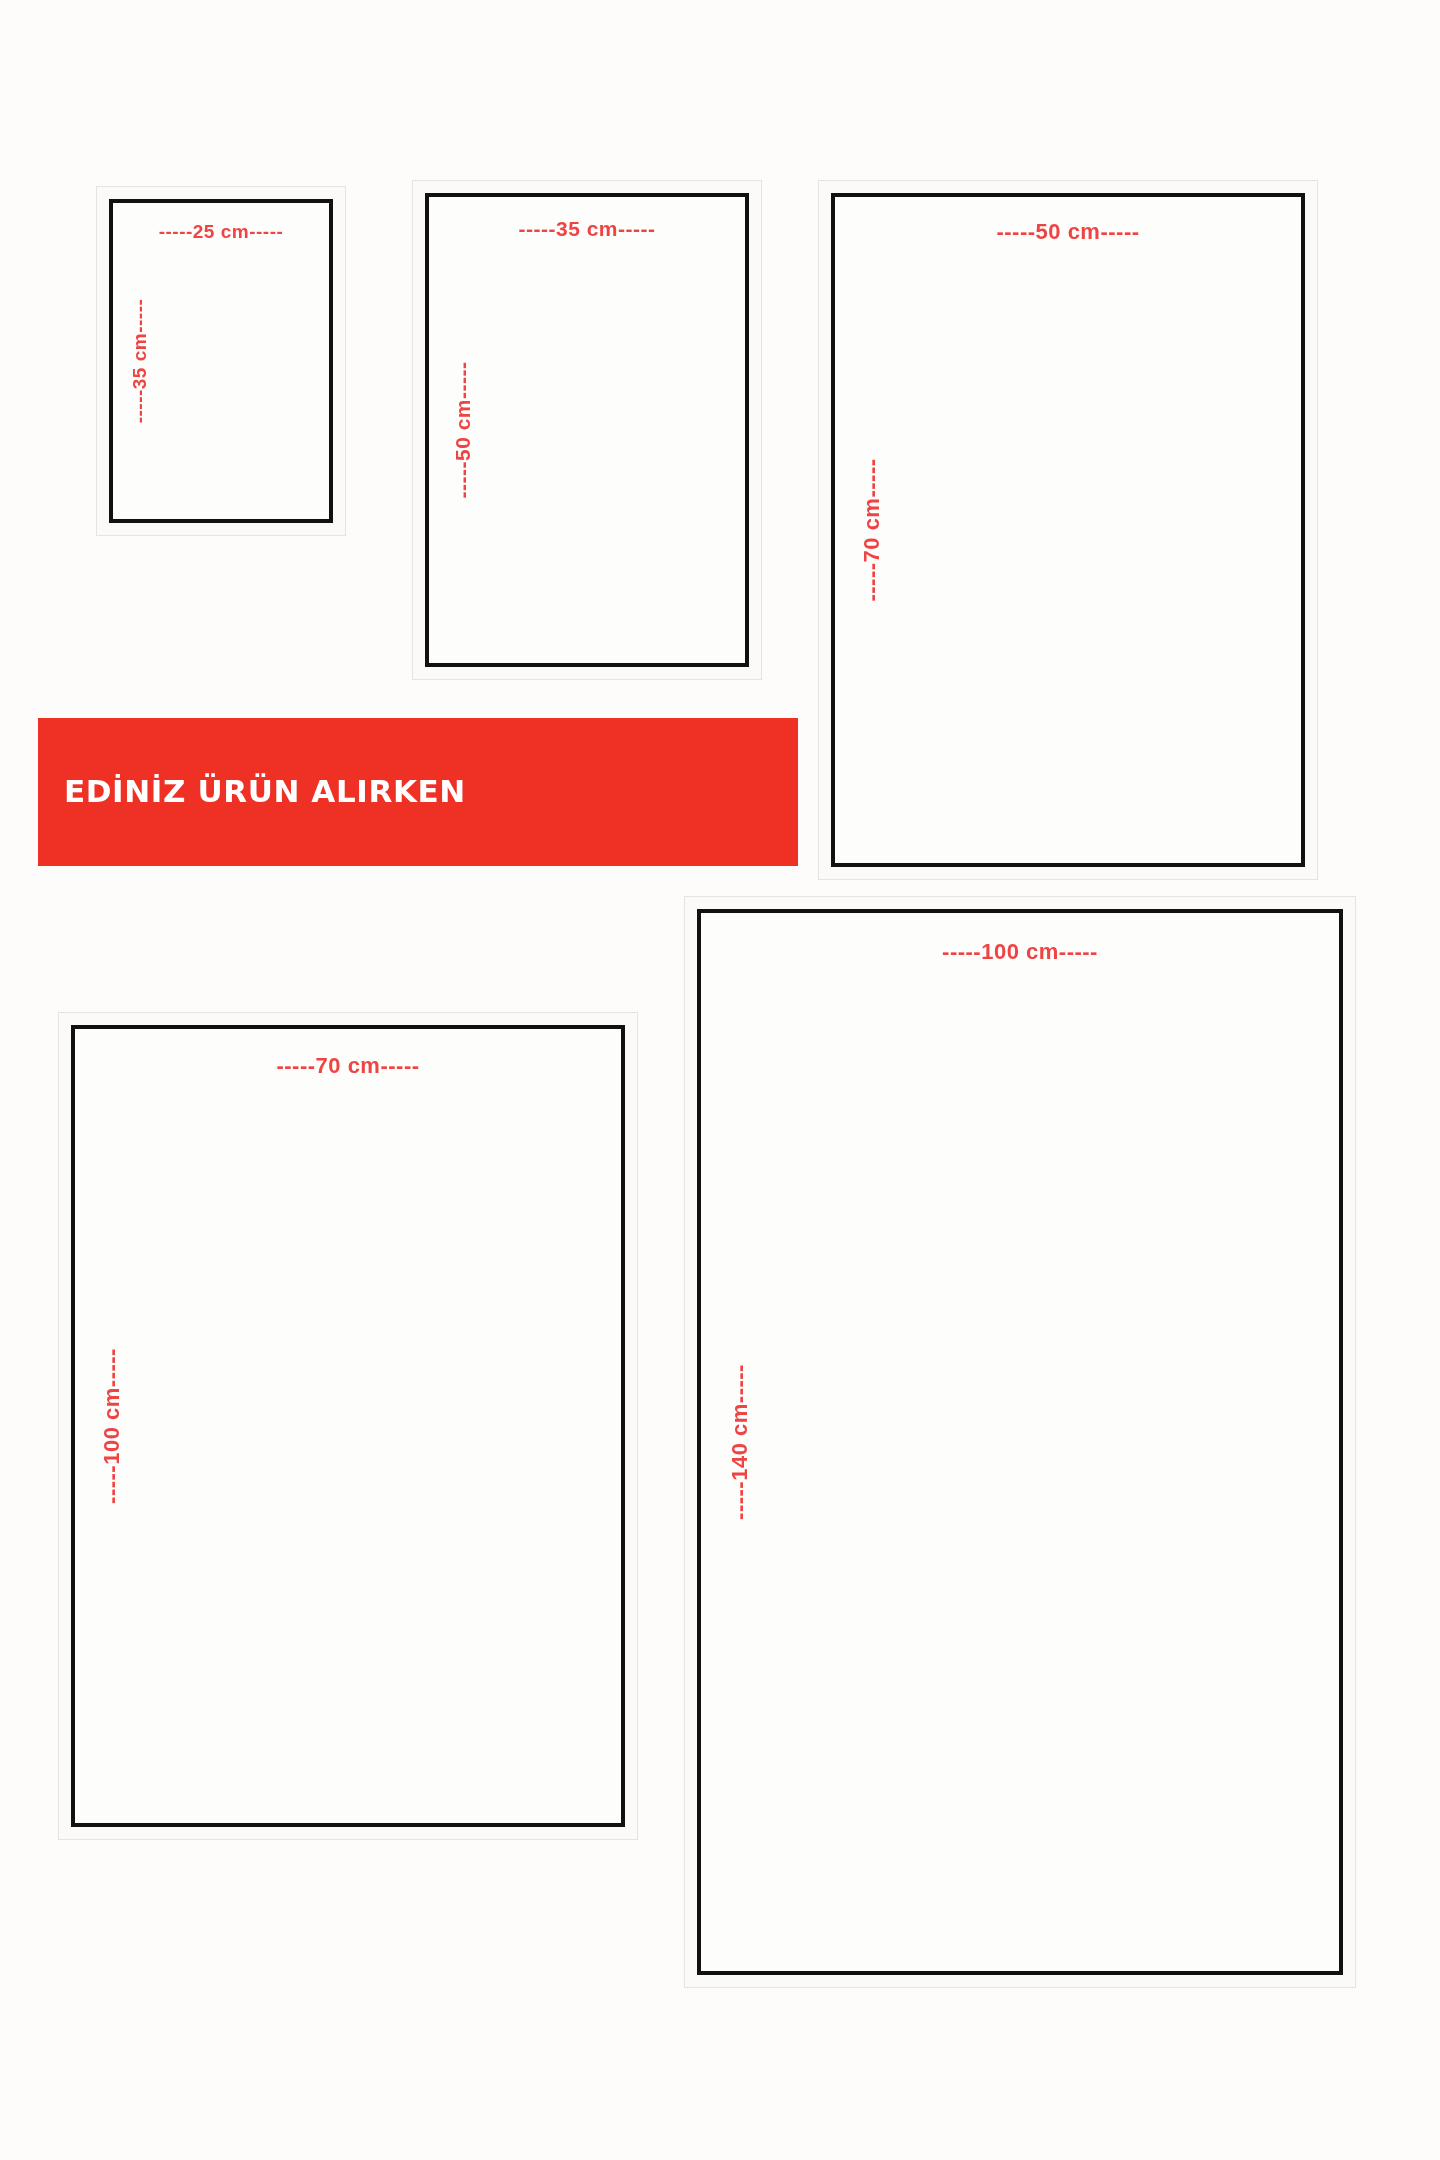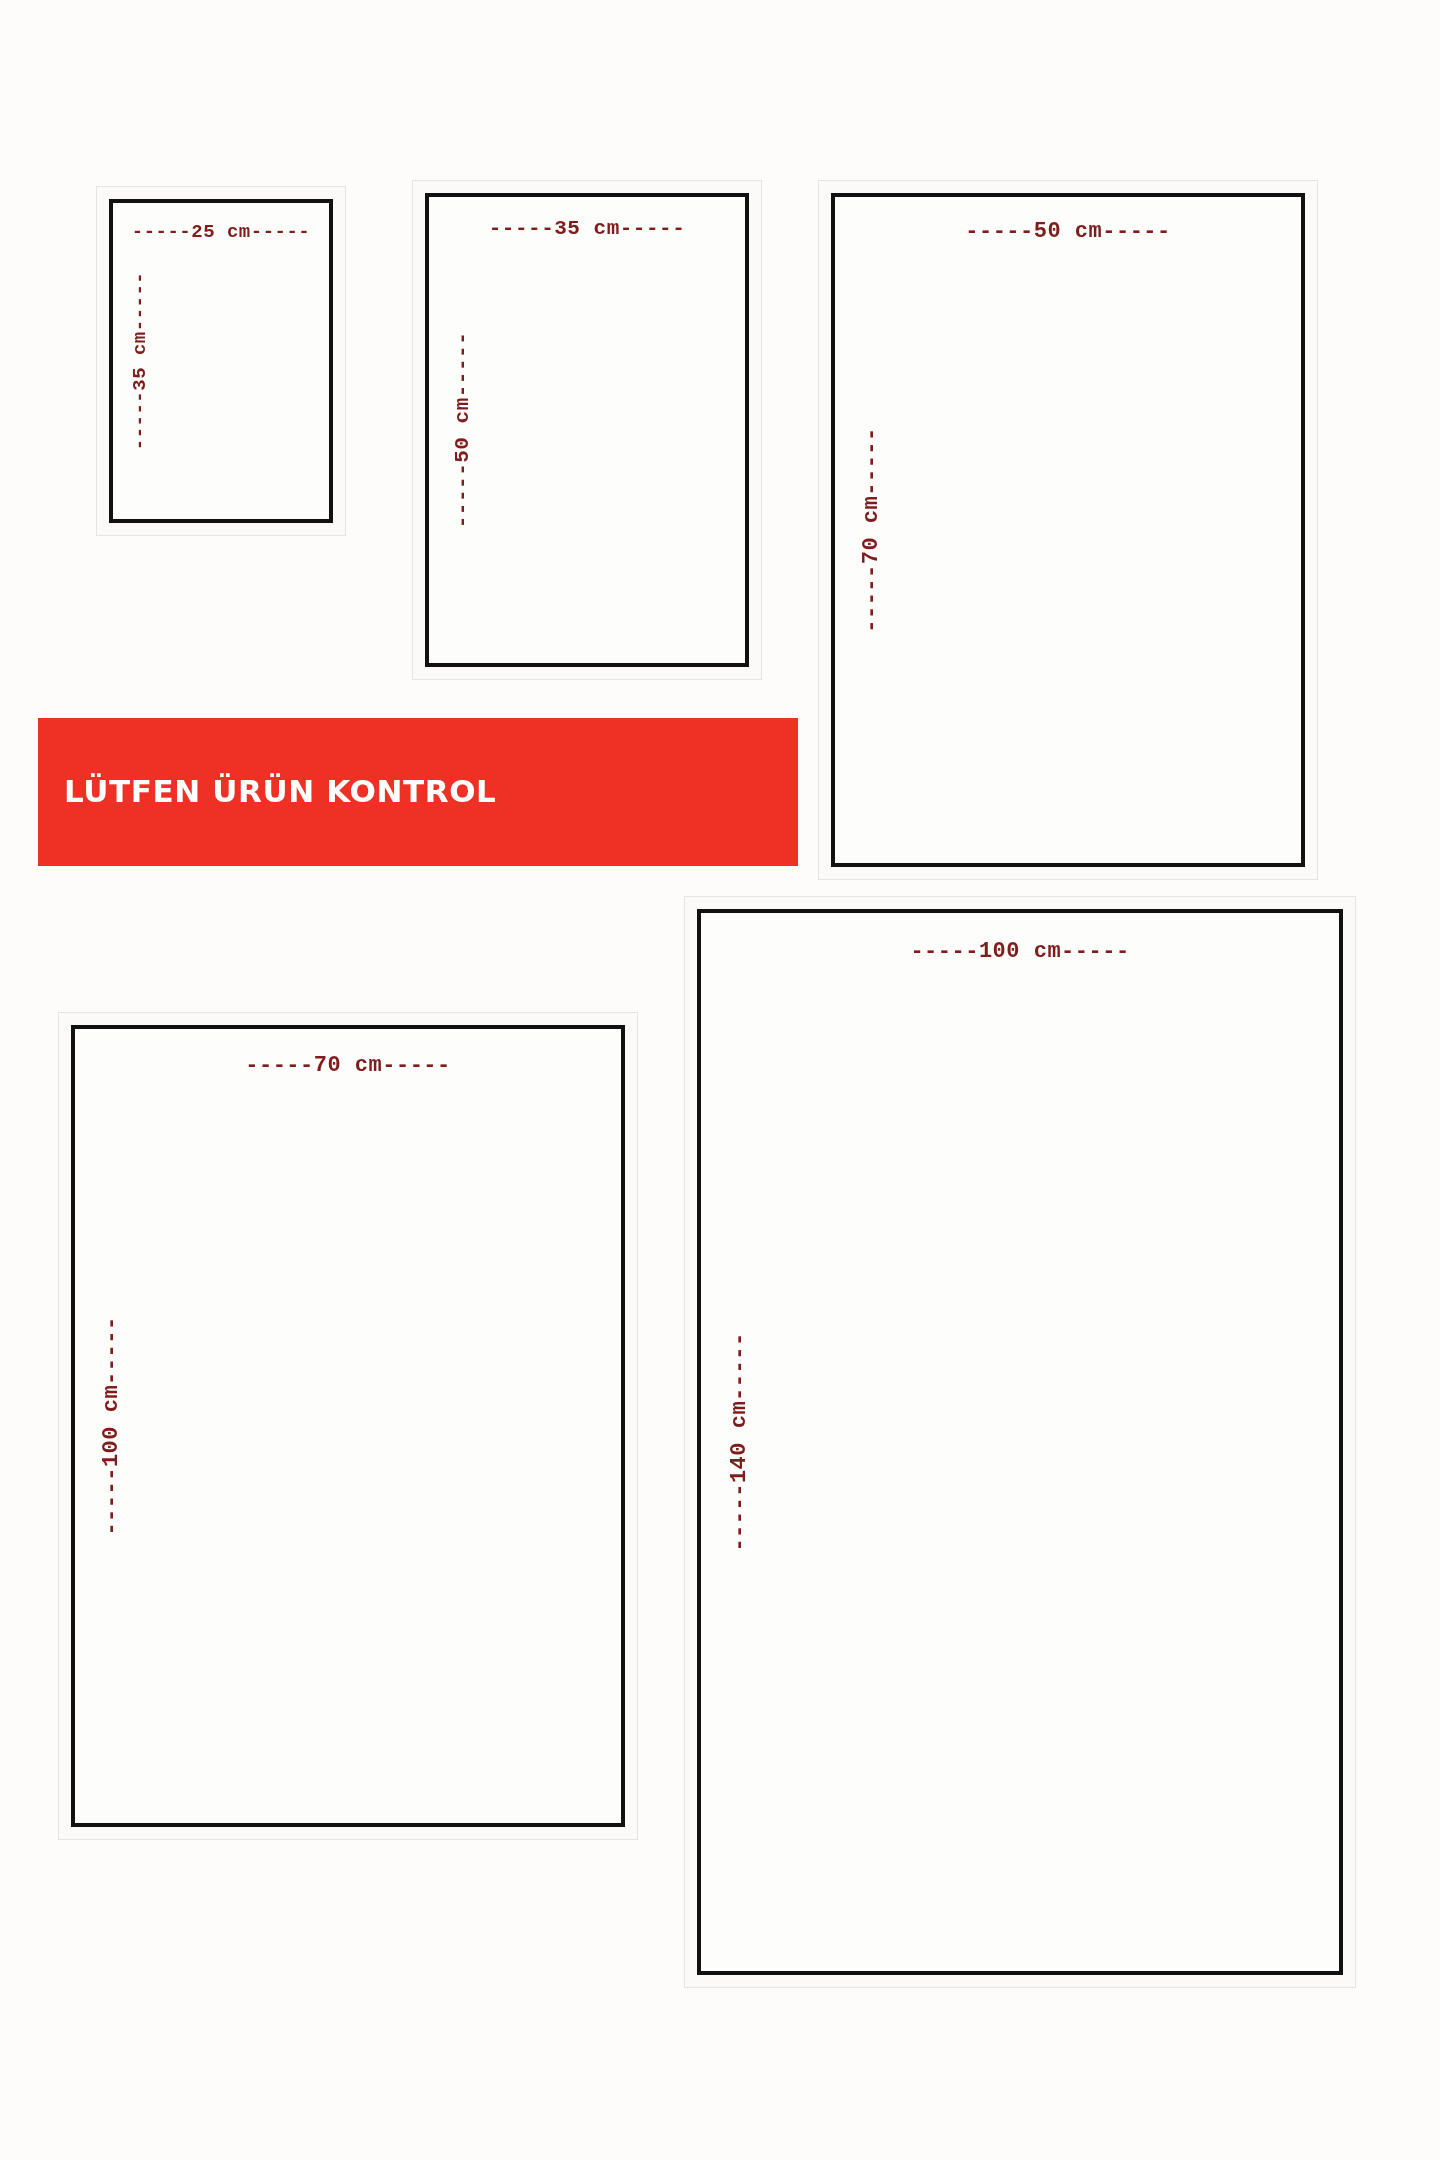--- a/index.html
+++ b/index.html
@@ -33,25 +33,25 @@
     width: 100%;
     height: 100%;
     border: 4px solid #111111;
     box-sizing: border-box;
     background: #fdfdfb;
   }
 
   
   .dim {
     position: absolute;
-    color: #7f1d1d;
+    color: #ef4444;
     font-weight: 700;
     letter-spacing: 0.5px;
     white-space: nowrap;
-    font-family: Liberation Mono, monospace;
+    font-family: Liberation Sans, sans-serif;
   }
   .dim-top {
     left: 50%;
     transform: translateX(-50%);
   }
   .dim-left {
     writing-mode: vertical-rl;
     transform: rotate(180deg);
     top: 50%;
   }
@@ -95,21 +95,21 @@
   </div>
 
   <div class="frame" style="left:818px; top:180px; width:500px; height:700px;">
     <div class="frame-inner">
       <span class="dim dim-top" style="top:22px; font-size:22px;">-----50 cm-----</span>
       <span class="dim dim-left" style="left:24px; transform:translateY(-50%) rotate(180deg); font-size:22px;">-----70 cm-----</span>
     </div>
   </div>
 
   <div id="warning-banner" style="left:38px; top:718px; width:760px; height:148px;">
-    <div class="line">LÜTFEN ÜRÜN KONTROL</div>
+    <div class="line">EDİNİZ ÜRÜN ALIRKEN</div>
   </div>
 
   <div class="frame" style="left:58px; top:1012px; width:580px; height:828px;">
     <div class="frame-inner">
       <span class="dim dim-top" style="top:24px; font-size:22px;">-----70 cm-----</span>
       <span class="dim dim-left" style="left:24px; transform:translateY(-50%) rotate(180deg); font-size:22px;">-----100 cm-----</span>
     </div>
   </div>
 
   <div class="frame" style="left:684px; top:896px; width:672px; height:1092px;">

